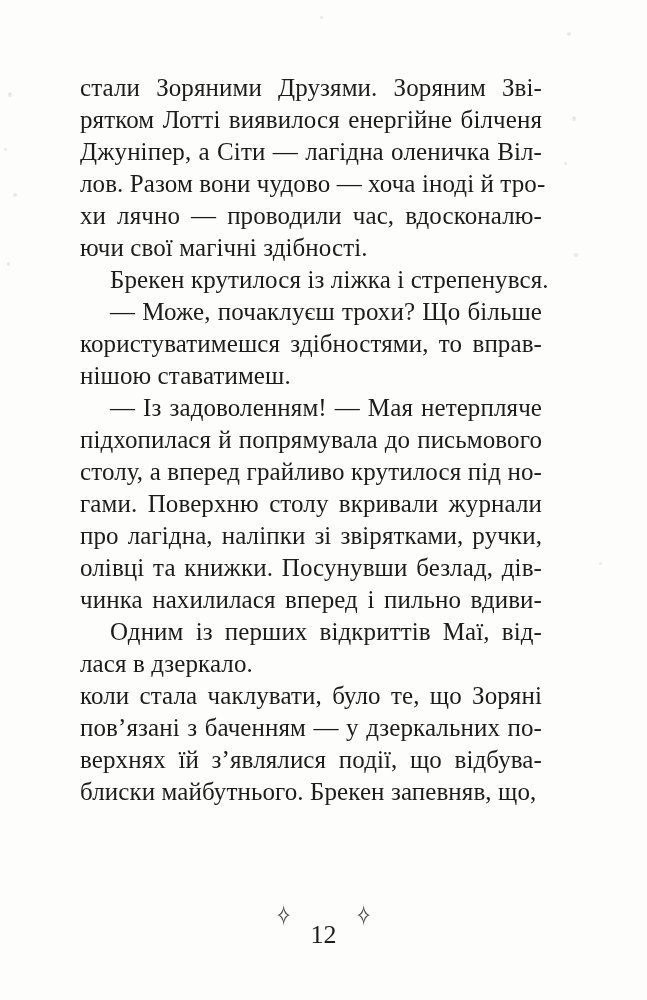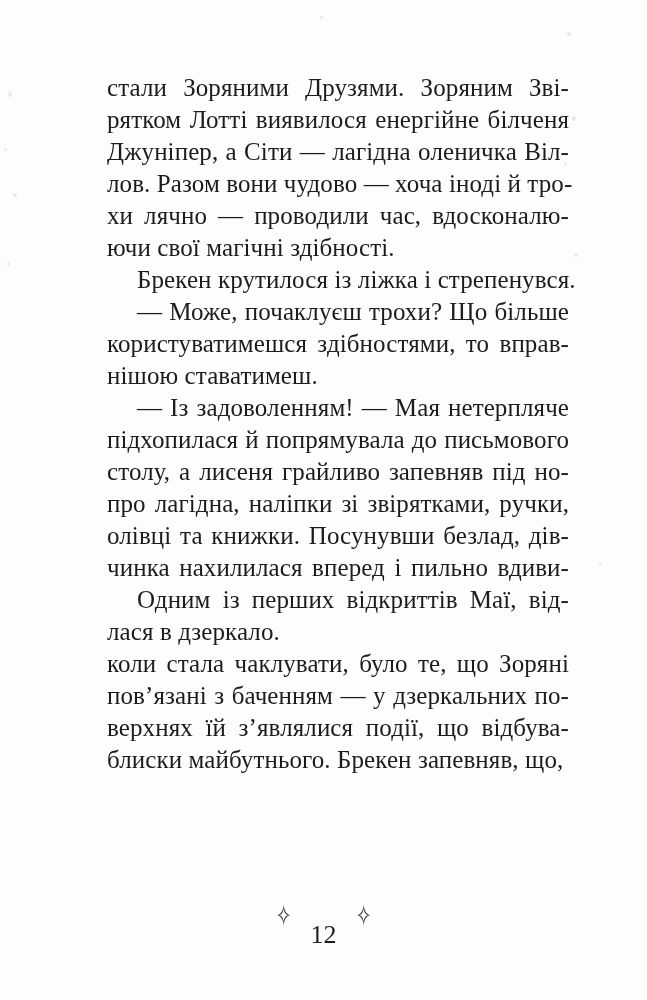--- a/index.html
+++ b/index.html
@@ -14,21 +14,21 @@
     overflow: hidden;
     font-family: "Liberation Serif", "DejaVu Serif", serif;
   }
   .page {
     position: absolute;
     inset: 0;
   }
   
   .text-block {
     position: absolute;
-    left: 107px;
+    left: 80px;
     top: 72px;
     width: 462px;
     font-size: 25px;
     line-height: 32px;
     color: #1c1c1c;
     letter-spacing: 0.1px;
   }
   .text-block .line {
     height: 32px;
     text-align: justify;
@@ -97,21 +97,22 @@
       <div class="line">Джуніпер, а Сіти — лагідна оленичка Віл-</div>
       <div class="line">лов. Разом вони чудово — хоча іноді й тро-</div>
       <div class="line">хи лячно — проводили час, вдосконалю-</div>
       <div class="line last">ючи свої магічні здібності.</div>
       <div class="line last indent">Брекен крутилося із ліжка і стрепенувся.</div>
       <div class="line indent">— Може, почаклуєш трохи? Що більше</div>
       <div class="line">користуватимешся здібностями, то вправ-</div>
       <div class="line last">нішою ставатимеш.</div>
       <div class="line indent">— Із задоволенням! — Мая нетерпляче</div>
       <div class="line">підхопилася й попрямувала до письмового</div>
-      <div class="line">столу, а лисеня грайливо запевняв під но-</div>
+      <div class="line">столу, а вперед грайливо крутилося під но-</div>
+      <div class="line">гами. Поверхню столу вкривали журнали</div>
       <div class="line">про лагідна, наліпки зі звірятками, ручки,</div>
       <div class="line">олівці та книжки. Посунувши безлад, дів-</div>
       <div class="line">чинка нахилилася вперед і пильно вдиви-</div>
       <div class="line indent">Одним із перших відкриттів Маї, від-</div>
       <div class="line last">лася в дзеркало.</div>
       <div class="line">коли стала чаклувати, було те, що Зоряні</div>
       <div class="line">пов’язані з баченням — у дзеркальних по-</div>
       <div class="line">верхнях їй з’являлися події, що відбува-</div>
       <div class="line last">блиски майбутнього. Брекен запевняв, що,</div>
     </div>

